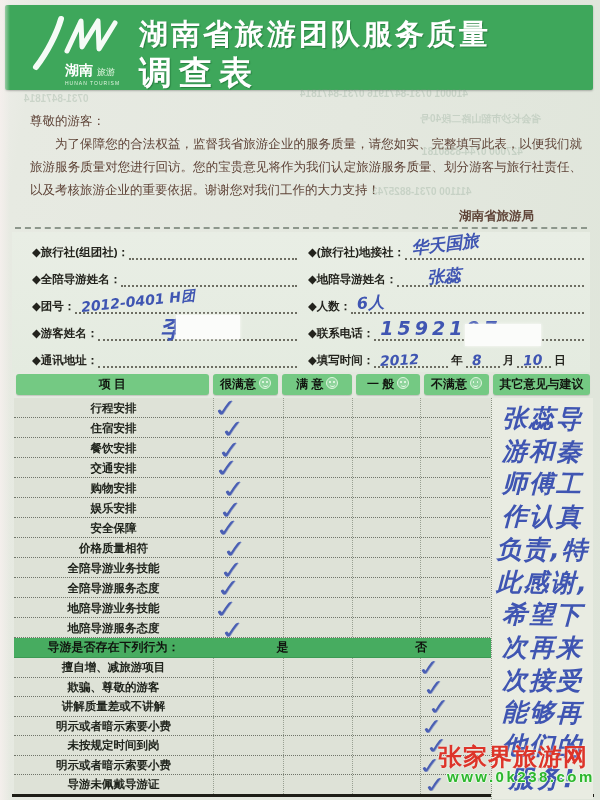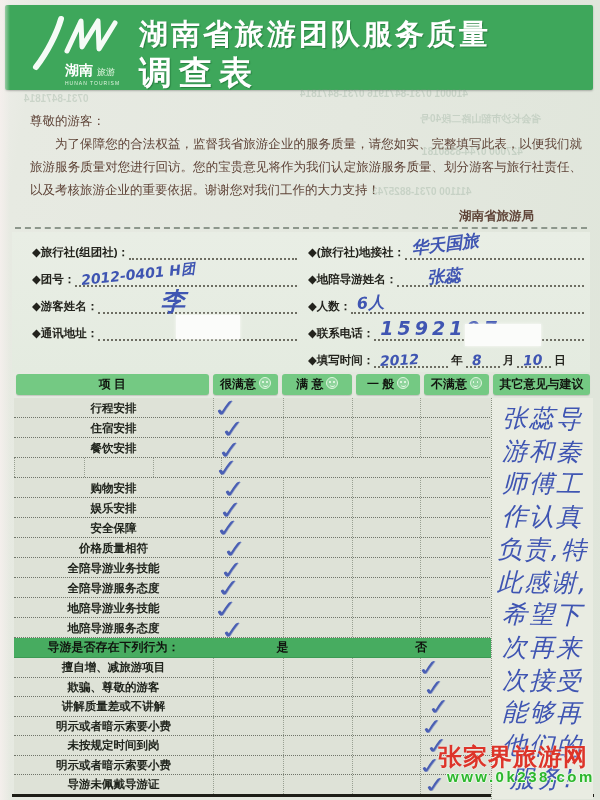--- a/index.html
+++ b/index.html
@@ -72,21 +72,21 @@
   .band span{position:absolute;top:0;font-size:12px;font-weight:700;color:#10140e;line-height:19px;text-align:center;}
   .band .bl{left:0;width:199px;} .band .by{left:199px;width:139px;} .band .bn{left:338px;width:138px;}
   .check{position:absolute;color:#4a5fb4;font-size:23px;line-height:18px;font-weight:700;font-style:italic;
          transform:rotate(-8deg) scaleX(1.3);z-index:3;text-shadow:.5px .5px 0 rgba(74,95,180,.45);}
   .check.small{font-size:21px;}
 
   
   .comment{position:absolute;left:477px;top:26px;width:101px;height:396px;
            background:#e9ece2;border-left:1px dotted #8b9384;z-index:2;overflow:hidden;}
   .cline{font-size:25px;line-height:32.7px;letter-spacing:2px;text-align:center;color:#3f55b2;
-         font-family:"DejaVu Sans",sans-serif;font-style:italic;font-weight:400;transform:rotate(.6deg);
+         font-family:"DejaVu Sans",sans-serif;font-style:italic;font-weight:700;transform:rotate(.6deg);
          white-space:nowrap;}
 
   
   .wm-red{position:absolute;left:438px;top:741px;font-size:24px;font-weight:900;color:#dd3429;
           letter-spacing:1px;z-index:6;text-shadow:0 0 2px rgba(255,255,255,.8);white-space:nowrap;}
   .wm-url{position:absolute;left:447px;top:768px;font-size:15px;font-weight:900;color:#2db62d;
           letter-spacing:2.5px;z-index:6;white-space:nowrap;
           text-shadow:-1px 0 0 #eafbe8,1px 0 0 #eafbe8,0 -1px 0 #eafbe8,0 1px 0 #eafbe8;}
 </style>
 </head>
@@ -122,20 +122,24 @@
   </div>
   <div class="rule"></div>
 
   <div class="fieldpanel">
     <div class="fieldcol left" id="fields-left">
         <div class="field">
           <span class="flabel">◆旅行社(组团社)：</span>
           <span class="fline"></span>
         </div>
         <div class="field">
+          <span class="flabel">◆全陪导游姓名：</span>
+          <span class="fline"></span>
+        </div>
+        <div class="field">
           <span class="flabel">◆团号：</span>
           <span class="fline">
             <span class="hand" style="font-size: 14px; transform: rotate(-6deg); bottom: 1px;">2012-0401 H团</span>
           </span>
         </div>
         <div class="field">
           <span class="flabel">◆游客姓名：</span>
           <span class="fline">
             <span class="hand" style="font-size: 25px; left: 62px; bottom: -6px;">李</span>
           </span>
@@ -223,20 +227,21 @@
           <div class="rrow">
             <div class="cell c0">餐饮安排</div>
             <div class="cell cv c1"></div>
             <div class="cell cv c2"></div>
             <div class="cell cv c3"></div>
             <div class="cell cv c4"></div>
             <div class="cell cv c5"></div>
             <span class="check" style="left: 206px; top: 3px;">✓</span>
           </div>
           <div class="rrow">
+            <div class="cell c0">交通安排</div>
             <div class="cell cv c1"></div>
             <div class="cell cv c2"></div>
             <div class="cell cv c3"></div>
             <div class="cell cv c4"></div>
             <div class="cell cv c5"></div>
             <span class="check" style="left: 203px; top: 1px;">✓</span>
           </div>
           <div class="rrow">
             <div class="cell c0">购物安排</div>
             <div class="cell cv c1"></div>

